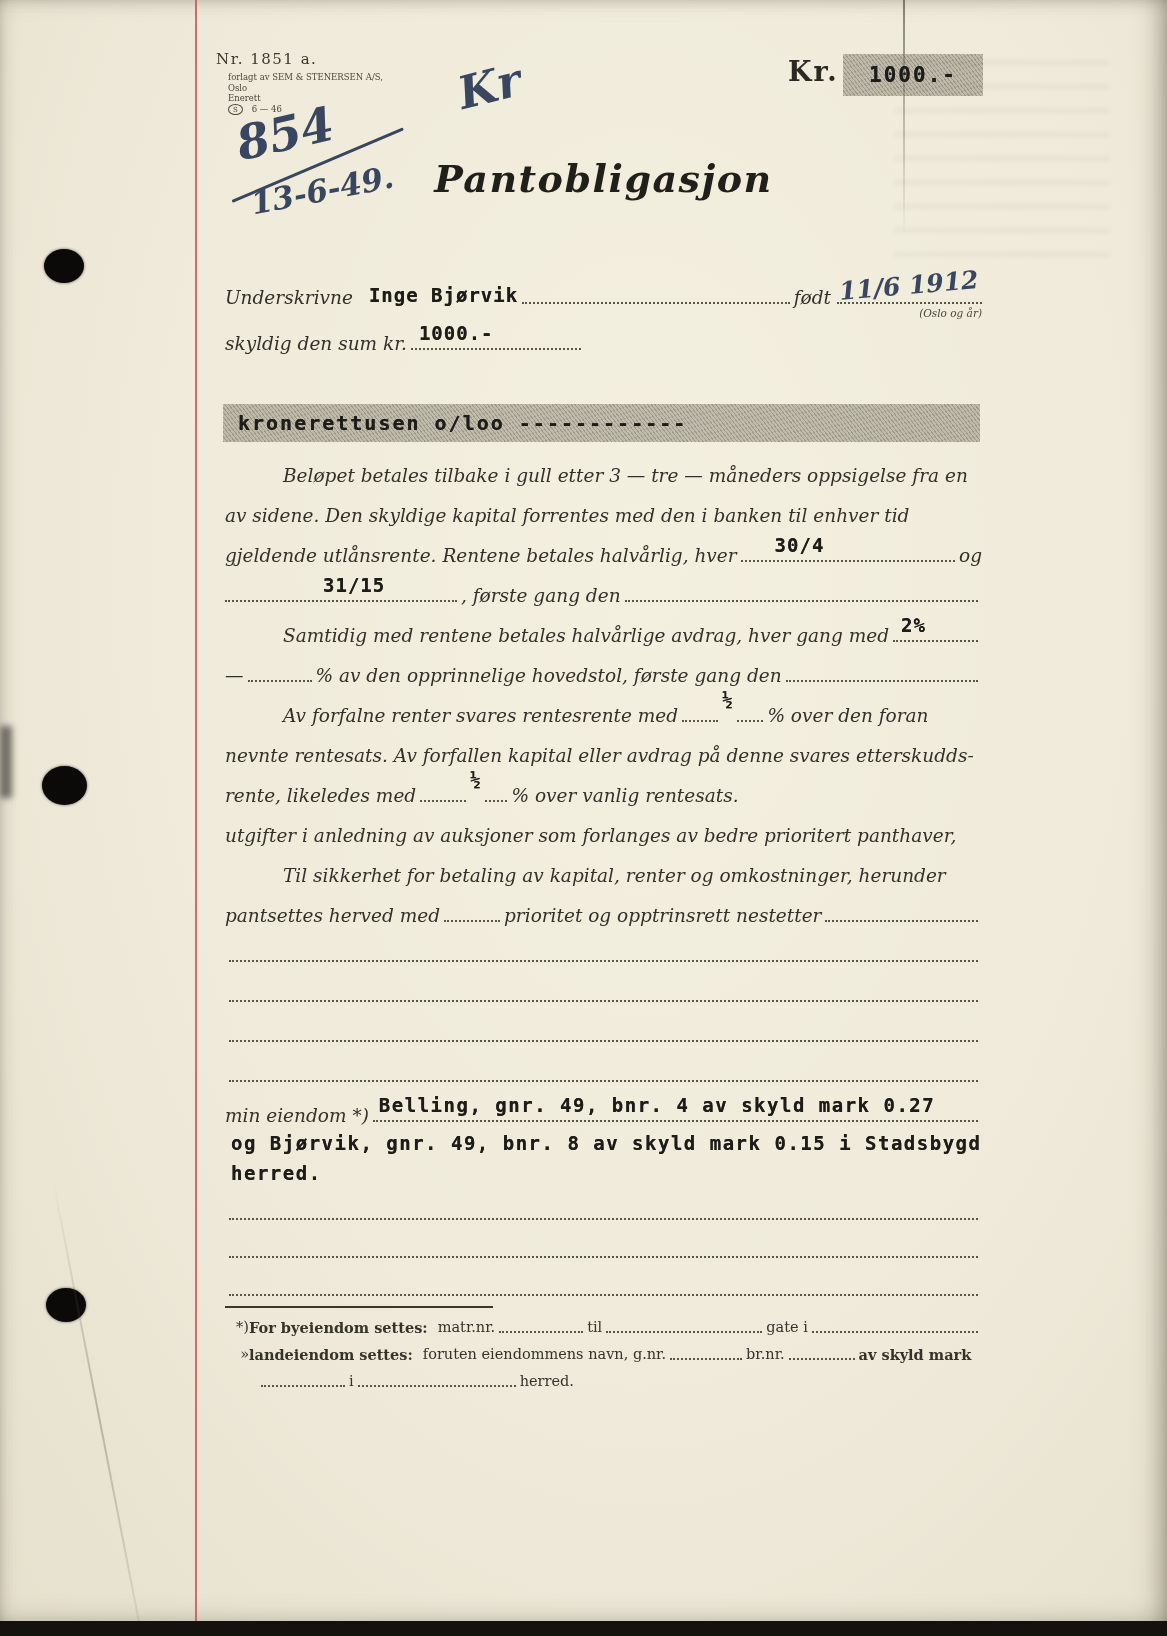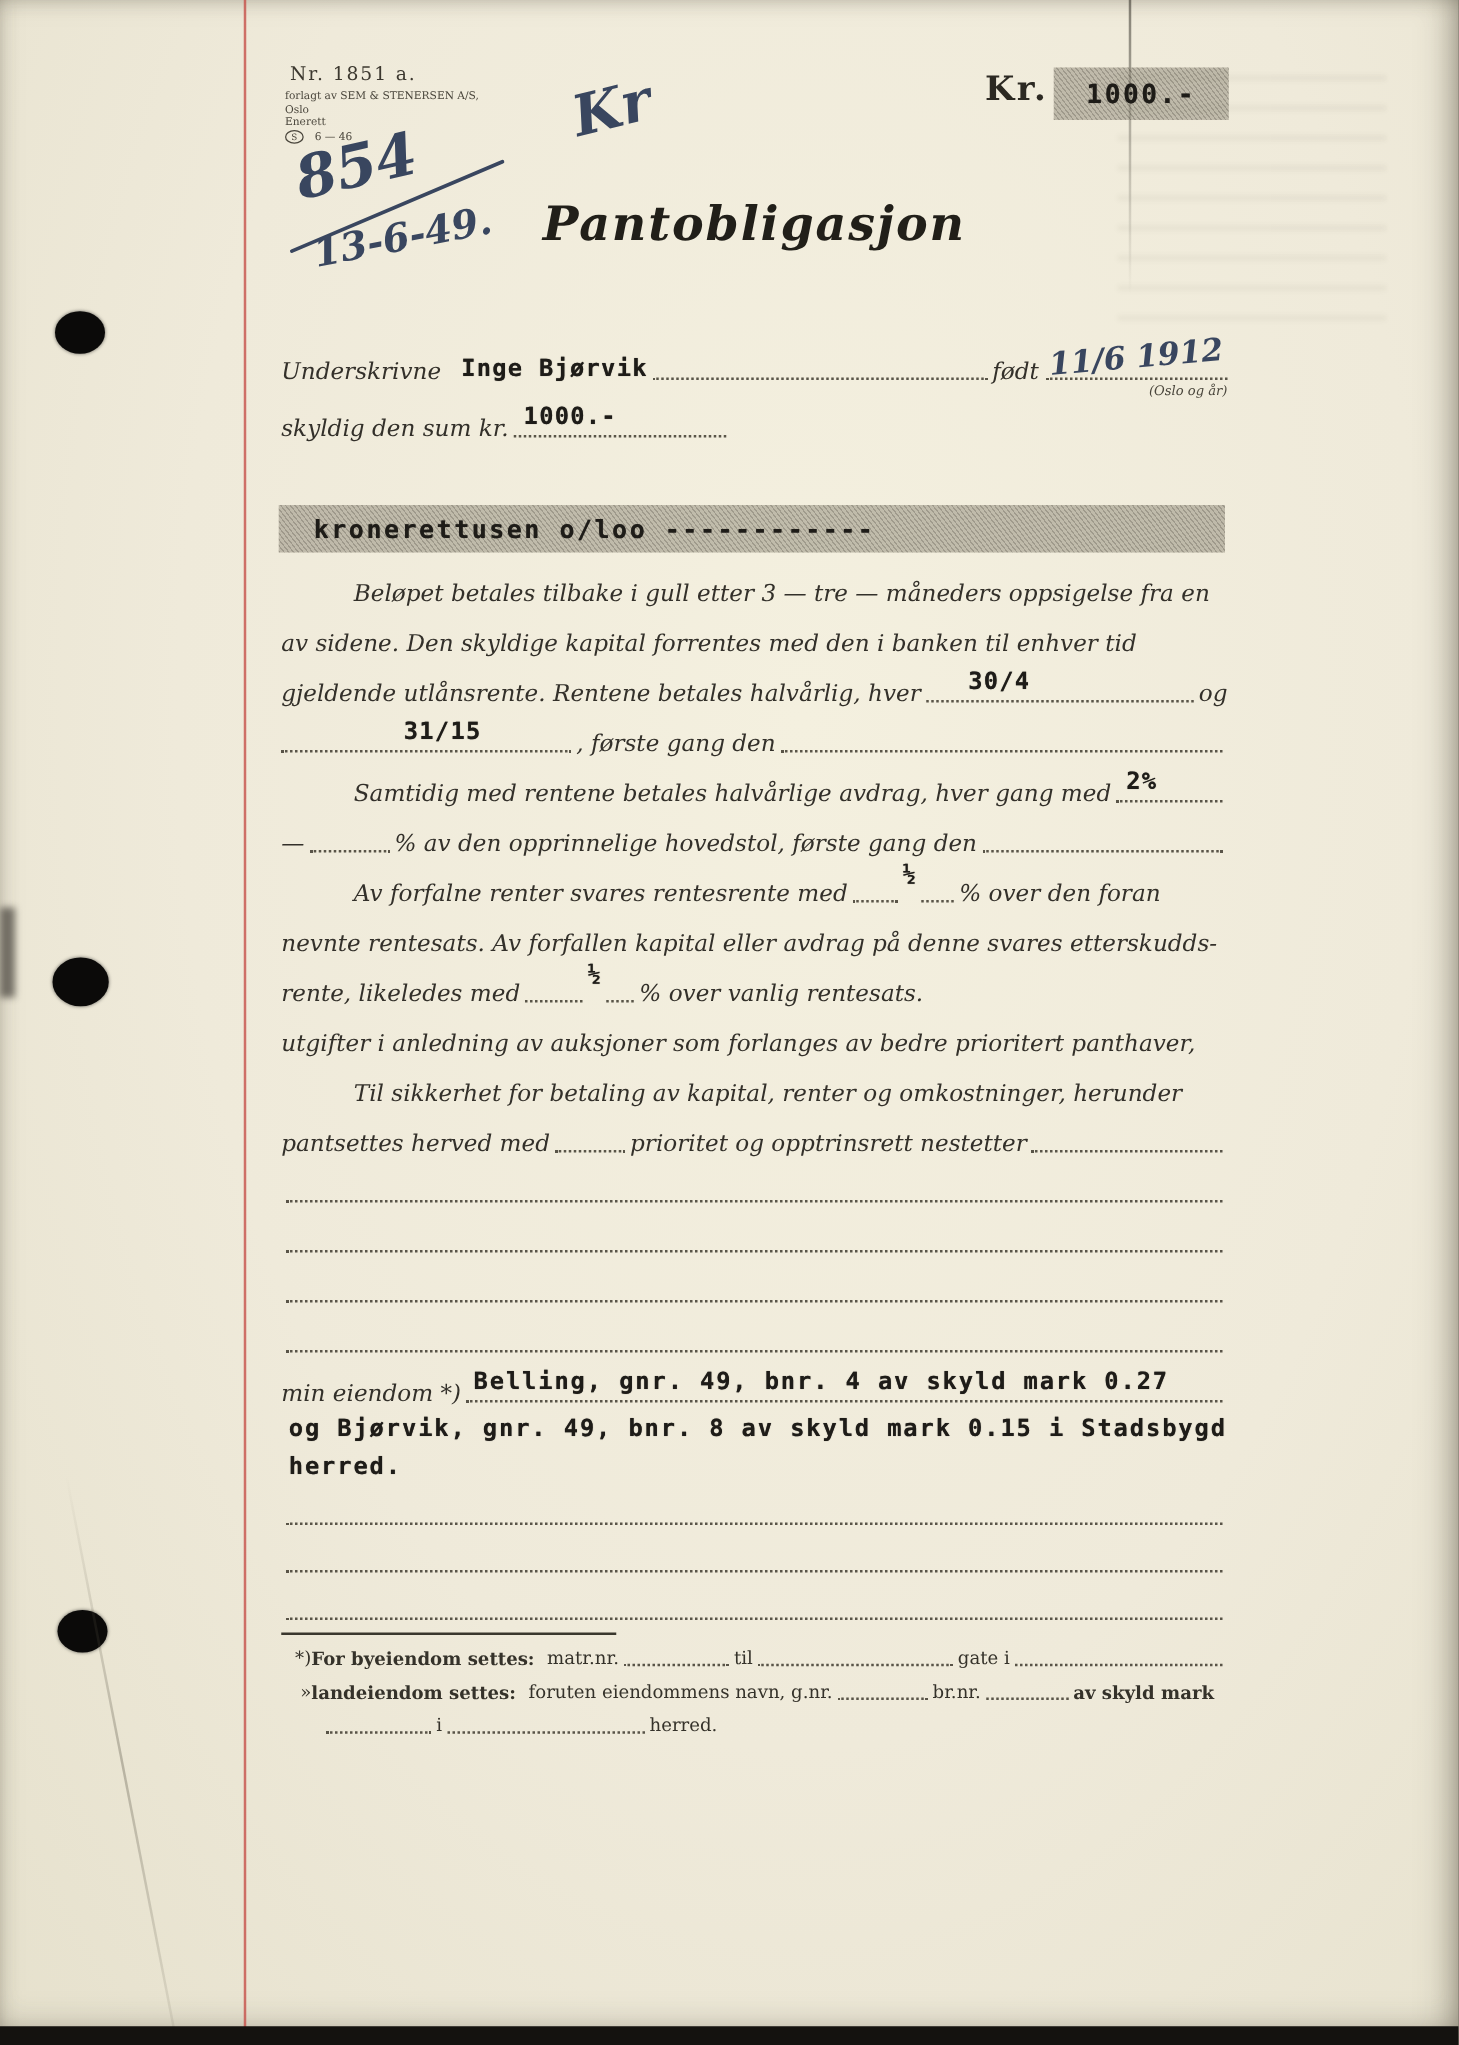--- a/index.html
+++ b/index.html
@@ -42,21 +42,21 @@
   .bottom-bar { position:absolute; left:0; bottom:0; width:100%; height:15px; background:#14120f; }
   .crease-tr { position:absolute; left:903px; top:0; width:2px; height:235px;
     background:linear-gradient(rgba(45,42,34,.55), rgba(45,42,34,0)); }
   .crease-bl { position:absolute; left:52px; top:1180px; width:2px; height:470px;
     background:linear-gradient(rgba(90,85,70,0), rgba(90,85,70,.35), rgba(90,85,70,.08));
     transform:rotate(-11deg); transform-origin:top left; }
   .smudge { position:absolute; left:0; top:726px; width:12px; height:72px; background:rgba(25,22,18,.55); filter:blur(3px); }
   .ghost { position:absolute; right:58px; top:52px; width:215px; height:205px; opacity:.65; filter:blur(2px);
     background:repeating-linear-gradient(0deg, rgba(90,85,70,.09) 0 5px, transparent 5px 24px); }
 
-  .form-number { position:absolute; left:232px; top:50px; font-size:15px; letter-spacing:1.5px; color:#3c382f; }
+  .form-number { position:absolute; left:216px; top:50px; font-size:15px; letter-spacing:1.5px; color:#3c382f; }
   .imprint { position:absolute; left:228px; top:72px; width:175px; font-size:8.5px; color:#4a463c; line-height:1.25; }
   .imprint .logo { display:inline-block; width:15px; height:11px; border:1px solid #4a463c; border-radius:50%;
     font-size:7px; text-align:center; line-height:10px; font-style:normal; margin-right:6px; }
 
   .hw-854 { position:absolute; left:236px; top:106px; font-size:47px; transform:rotate(-13deg); }
   .hw-slash { position:absolute; left:232px; top:200px; width:186px; height:2.5px; background:#39465f;
     transform:rotate(-23deg); transform-origin:left center; border-radius:2px; }
   .hw-date { position:absolute; left:250px; top:172px; font-size:31px; transform:rotate(-11deg); }
   .hw-kr { position:absolute; left:458px; top:60px; font-size:45px; transform:rotate(-14deg); }
 
@@ -67,21 +67,21 @@
   .doc-title { position:absolute; left:225px; top:156px; width:757px; text-align:center;
     font-size:38px; font-weight:bold; font-style:italic; letter-spacing:1.5px; color:#211f19; }
 
   .intro { position:absolute; left:225px; top:268px; width:757px; }
   .datewrap { flex:0 0 145px; position:relative; height:0; border-bottom:2px dotted rgba(62,57,46,.85);
     align-self:flex-end; margin:0 0 10px 6px; }
   .datewrap .hand { position:absolute; left:2px; bottom:2px; font-size:25px; transform:rotate(-5deg); white-space:nowrap; }
   .datewrap .caption { position:absolute; right:0; top:5px; font-size:10.5px; font-style:italic; color:#4a463c; white-space:nowrap; }
 
   .amount-words { position:absolute; left:223px; top:404px; width:757px; height:38px; display:flex; align-items:center; }
-  .amount-words .typed { font-size:20px; letter-spacing:2px; padding-left:28px; }
+  .amount-words .typed { font-size:20px; letter-spacing:2px; padding-left:15px; }
 
   .body-block { position:absolute; left:225px; top:452px; width:757px; }
   .typed-line { letter-spacing:1.5px; }
 
   .foot-rule { position:absolute; left:225px; top:1306px; width:268px; height:2px; background:#3a372d; }
   .footnote { position:absolute; left:225px; top:1313px; width:757px; font-size:14.5px; color:#35322a; }
   .footnote .frow > span { padding-bottom:4px; line-height:1.1; white-space:nowrap; }
   .footnote .dots { margin-bottom:7px; }
   .fmark { flex:0 0 24px; }
   .fbold { font-weight:bold; }

